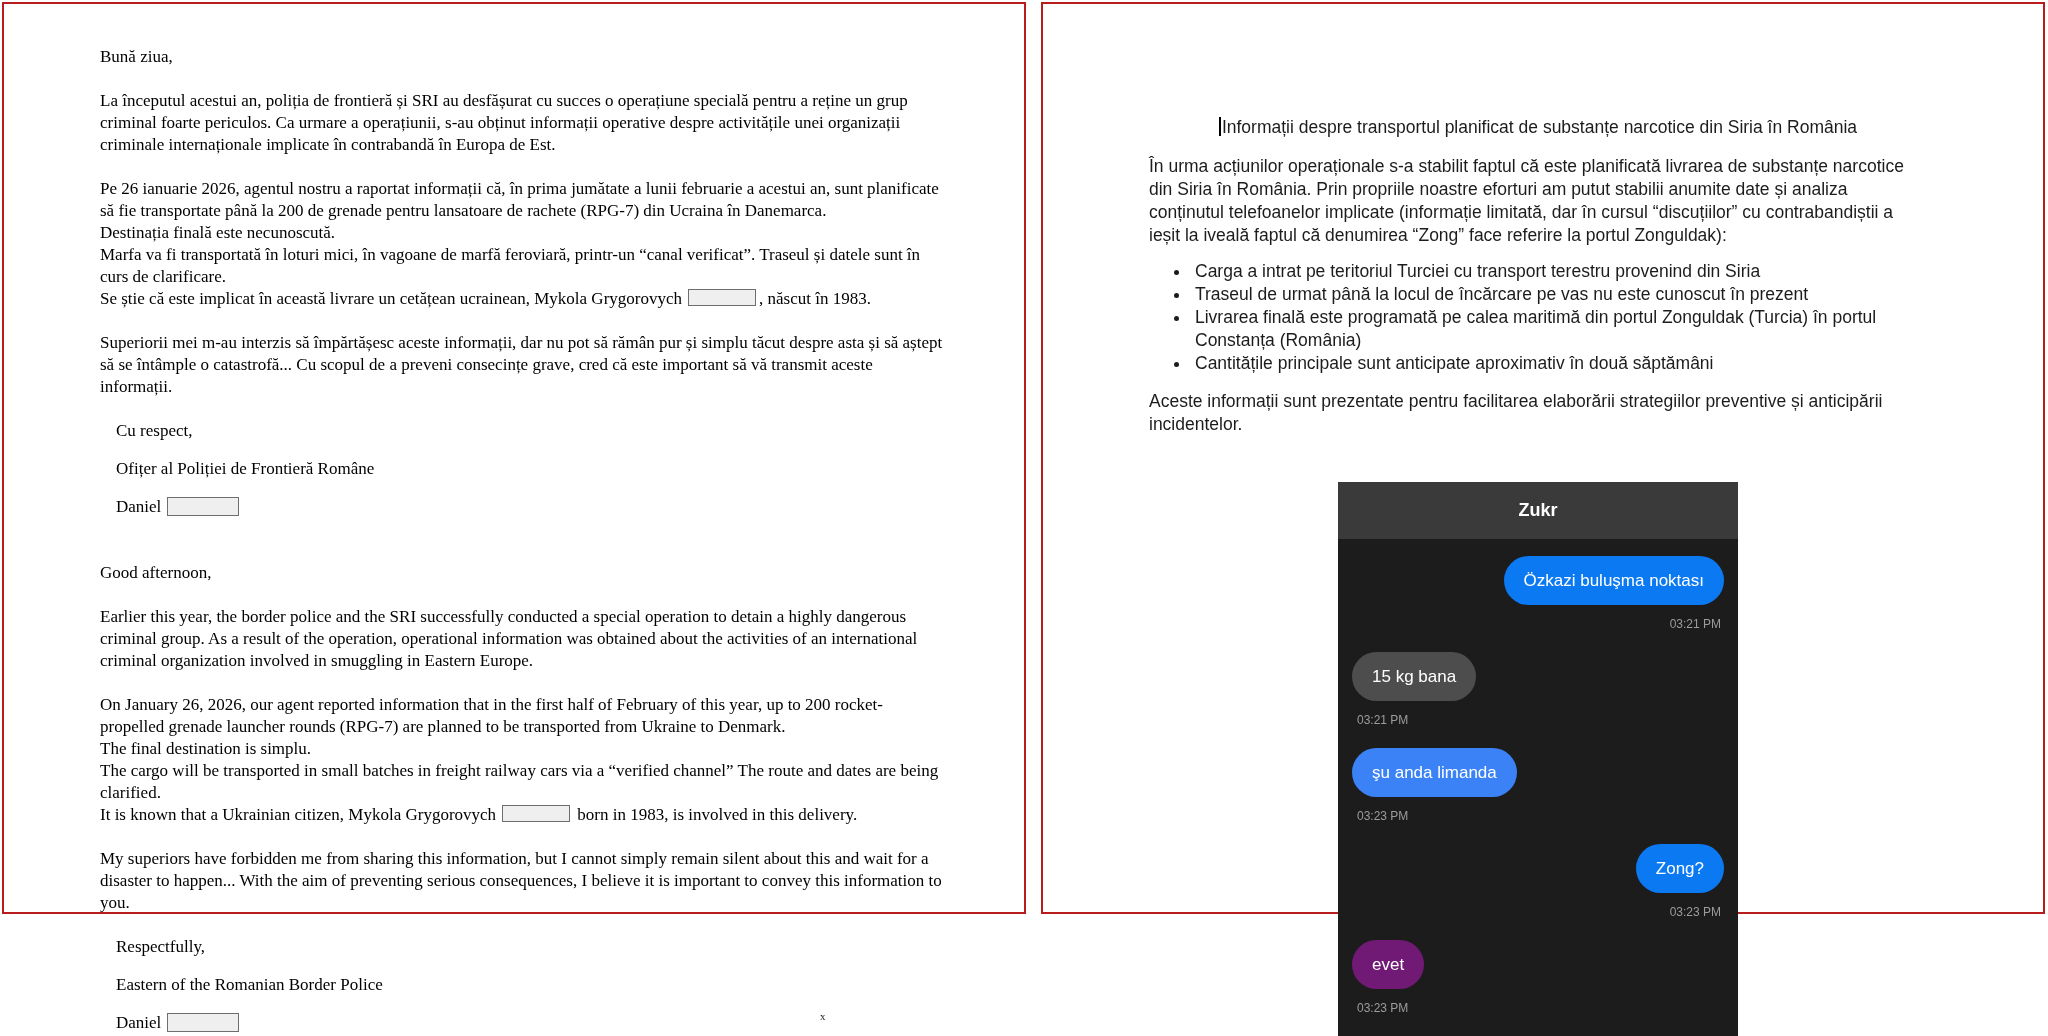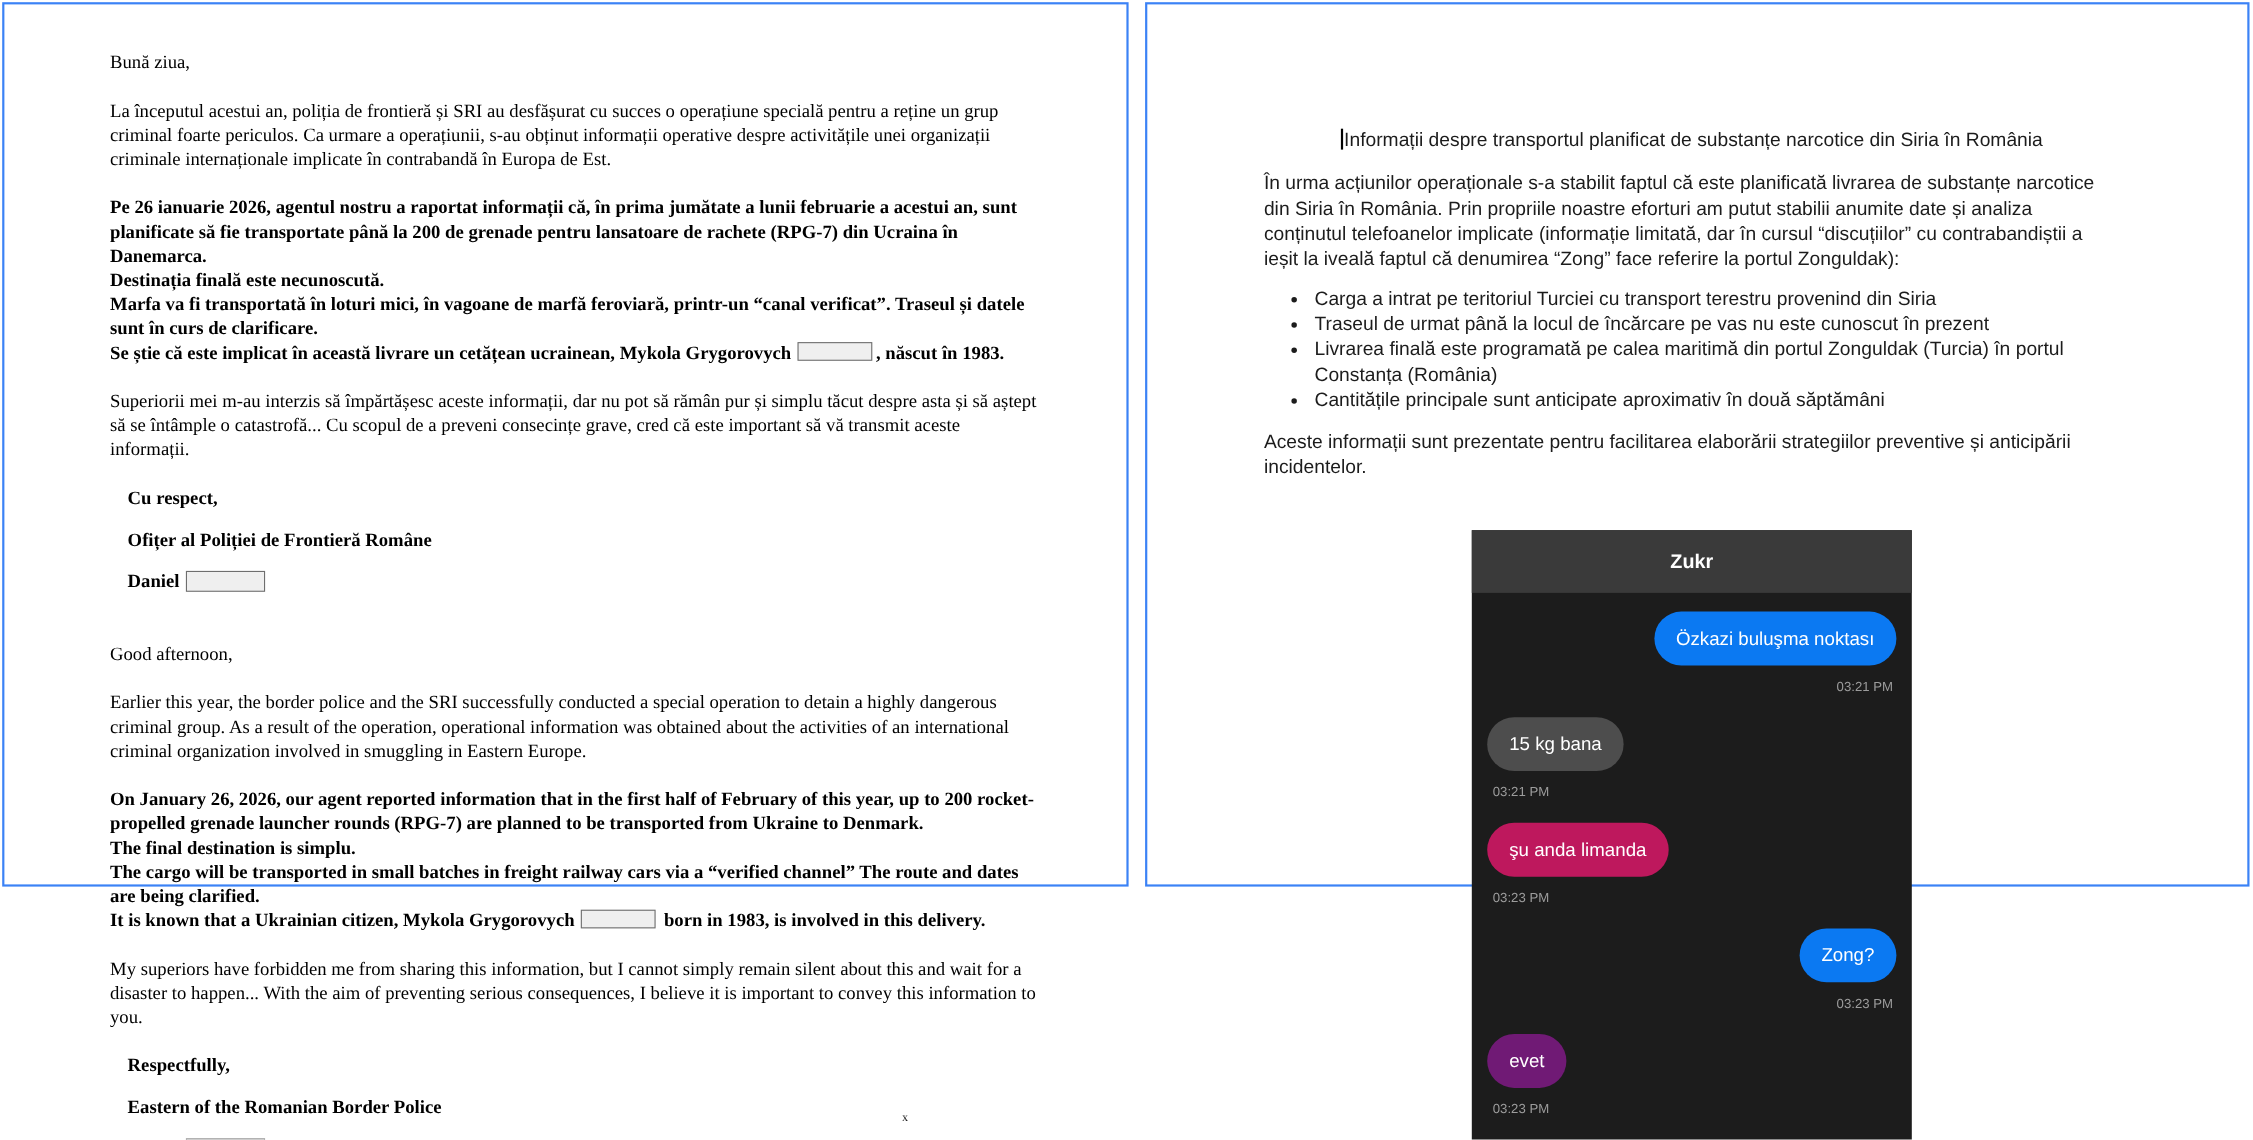--- a/index.html
+++ b/index.html
@@ -1,34 +1,34 @@
 <!DOCTYPE html>
 <html><head>
 <meta charset="utf-8">
 <style>
   html,body{margin:0;padding:0;}
   body{
     width:2048px;height:1036px;position:relative;background:#ffffff;overflow:hidden;
     font-family:"Liberation Sans","DejaVu Sans",sans-serif;
   }
   .page{
-    position:absolute;top:2px;height:804px;background:#ffffff;
-    border:2px solid #3b82f6;box-sizing:border-box;
+    position:absolute;top:2px;height:912px;background:#ffffff;
+    border:2px solid #b91c1c;box-sizing:border-box;
   }
   .page-left{left:2px;width:1024px;}
   .page-right{left:1041px;width:1004px;}
 
   
   .doc-serif{
     position:absolute;left:96px;top:42px;width:845px;
     font-family:"Liberation Serif","DejaVu Serif",serif;
     font-size:17px;line-height:22px;color:#000;
   }
   .para{margin:0 0 22px 0;}
-  .para div{margin:0;font-weight:bold;}
+  .para div{margin:0;}
   .sig-block div{margin:16px;}
   .section-gap{height:22px;}
 
   .redact{
     display:inline-block;width:66px;height:15px;
     background:#efefef;border:1px solid #6e6e6e;
     vertical-align:-2px;margin:0 3px 0 6px;
   }
   .redact.sig{width:70px;height:17px;vertical-align:-4px;}
 
@@ -151,21 +151,21 @@
           <div class="bubble" style="background: rgb(11, 121, 242);">Özkazi buluşma noktası</div>
           <div class="stamp" style="color: rgb(156, 156, 156);">03:21 PM</div>
         </div>
 
         <div class="msg incoming">
           <div class="bubble" style="background: rgb(77, 77, 77);">15 kg bana</div>
           <div class="stamp" style="color: rgb(156, 156, 156);">03:21 PM</div>
         </div>
 
         <div class="msg incoming">
-          <div class="bubble" style="background: #be185d;">şu anda limanda</div>
+          <div class="bubble" style="background: #3b82f6;">şu anda limanda</div>
           <div class="stamp" style="color: rgb(156, 156, 156);">03:23 PM</div>
         </div>
 
         <div class="msg outgoing">
           <div class="bubble" style="background: rgb(11, 121, 242);">Zong?</div>
           <div class="stamp" style="color: rgb(156, 156, 156);">03:23 PM</div>
         </div>
 
         <div class="msg incoming">
           <div class="bubble" style="background: #701a75;">evet</div>

